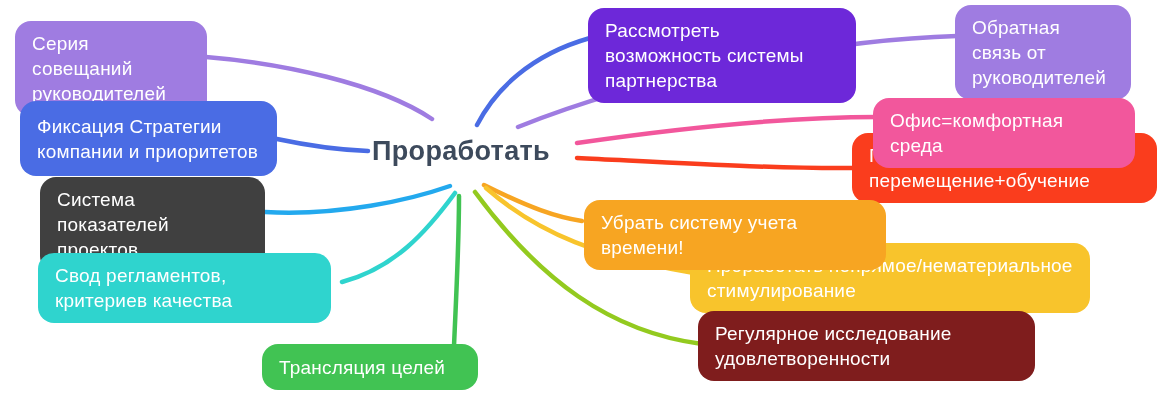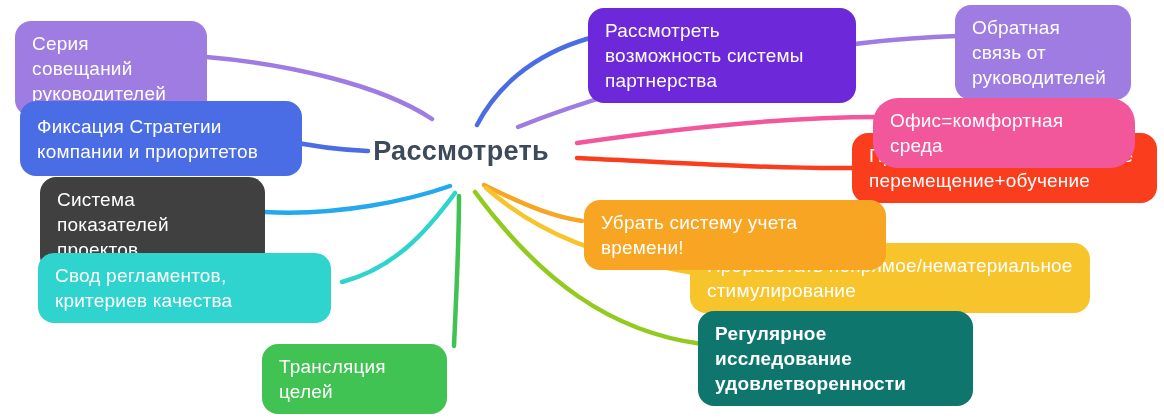--- a/index.html
+++ b/index.html
@@ -52,26 +52,26 @@
       <path d="M477,125 C495,90 530,55 590,38" fill="none" stroke="#4a6ce4" stroke-width="4.5" stroke-linecap="round"></path>
       <path d="M518,127 C640,78 820,40 957,36" fill="none" stroke="#9f7ce1" stroke-width="4.5" stroke-linecap="round"></path>
       <path d="M577,143 C680,128 790,117 878,117" fill="none" stroke="#f2579c" stroke-width="4.5" stroke-linecap="round"></path>
       <path d="M577,158 C680,163 780,169 856,168" fill="none" stroke="#fa3d1d" stroke-width="4.5" stroke-linecap="round"></path>
       <path d="M484,185 C530,208 556,217 582,221" fill="none" stroke="#f7a522" stroke-width="4.5" stroke-linecap="round"></path>
       <path d="M486,188 C540,235 600,257 694,273" fill="none" stroke="#f8c42c" stroke-width="4.5" stroke-linecap="round"></path>
       <path d="M475,192 C540,280 610,332 702,344" fill="none" stroke="#93ca1f" stroke-width="4.5" stroke-linecap="round"></path>
     </svg>
   <div id="nodes">
       <div class="node" style="left: 15px; top: 21px; width: 192px; min-height: 72px; background-color: rgb(159, 124, 225);">Серия совещаний руководителей</div>
-      <div class="node" style="left: 20px; top: 101px; width: 282px; min-height: 75px; background-color: rgb(74, 108, 228);">Фиксация Стратегии компании и приоритетов</div>
+      <div class="node" style="left: 20px; top: 101px; width: 257px; min-height: 75px; background-color: rgb(74, 108, 228);">Фиксация Стратегии компании и приоритетов</div>
       <div class="node" style="left: 40px; top: 177px; width: 225px; min-height: 73px; background-color: #404040;">Система показателей проектов</div>
       <div class="node" style="left: 38px; top: 253px; width: 293px; min-height: 70px; background-color: rgb(47, 212, 206);">Свод регламентов, критериев качества</div>
-      <div class="node" style="left: 262px; top: 344px; width: 185px; min-height: 46px; background-color: rgb(65, 195, 83);">Трансляция целей</div>
+      <div class="node" style="left: 262px; top: 344px; width: 216px; min-height: 46px; background-color: rgb(65, 195, 83);">Трансляция целей</div>
       <div class="node" style="left: 588px; top: 8px; width: 268px; min-height: 70px; background-color: #6d28d9;">Рассмотреть возможность системы партнерства</div>
       <div class="node" style="left: 955px; top: 5px; width: 176px; min-height: 70px; background-color: rgb(159, 124, 225);">Обратная связь от руководителей</div>
-      <div class="node" style="left: 873px; top: 98px; width: 262px; min-height: 45px; background-color: rgb(242, 87, 156); z-index: 3; border-radius: 25px;">Офис=комфортная среда</div>
+      <div class="node" style="left: 873px; top: 98px; width: 262px; min-height: 45px; background-color: rgb(242, 87, 156); z-index: 3;">Офис=комфортная среда</div>
       <div class="node" style="left: 852px; top: 133px; width: 305px; min-height: 66px; background-color: rgb(250, 61, 29);">Проработать горизонтальное перемещение+обучение</div>
       <div class="node" style="left: 578px; top: 200px; width: 302px; min-height: 45px; background-color: rgb(247, 165, 34); z-index: 3; margin-left: 6px;">Убрать систему учета времени!</div>
       <div class="node" style="left: 690px; top: 243px; width: 400px; min-height: 67px; background-color: rgb(248, 196, 44);">Проработать непрямое/нематериальное стимулирование</div>
-      <div class="node" style="left: 698px; top: 311px; width: 275px; min-height: 70px; background-color: #0f766e; font-weight: bold;">Регулярное исследование удовлетворенности</div>
+      <div class="node" style="left: 698px; top: 311px; width: 337px; min-height: 70px; background-color: #7f1d1d;">Регулярное исследование удовлетворенности</div>
     </div>
-  <div class="central" style="color: rgb(61, 74, 92);">Рассмотреть</div>
+  <div class="central" style="color: rgb(61, 74, 92);">Проработать</div>
 </div>
 
 </body></html>

